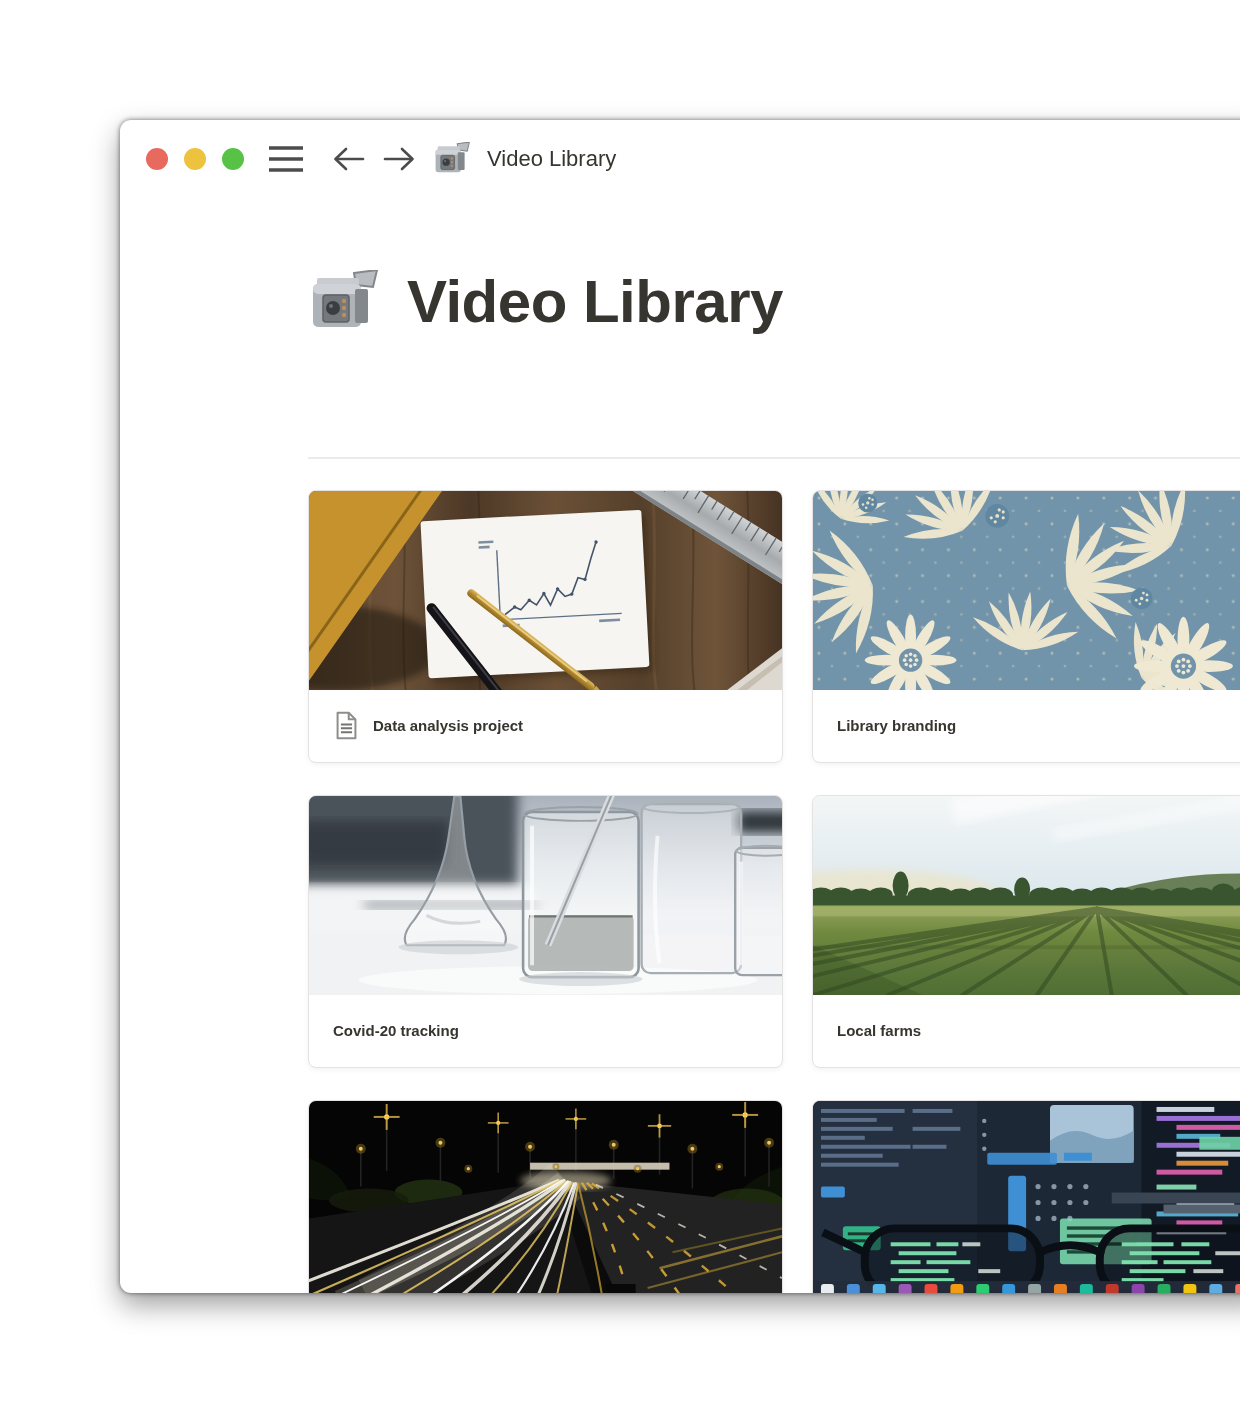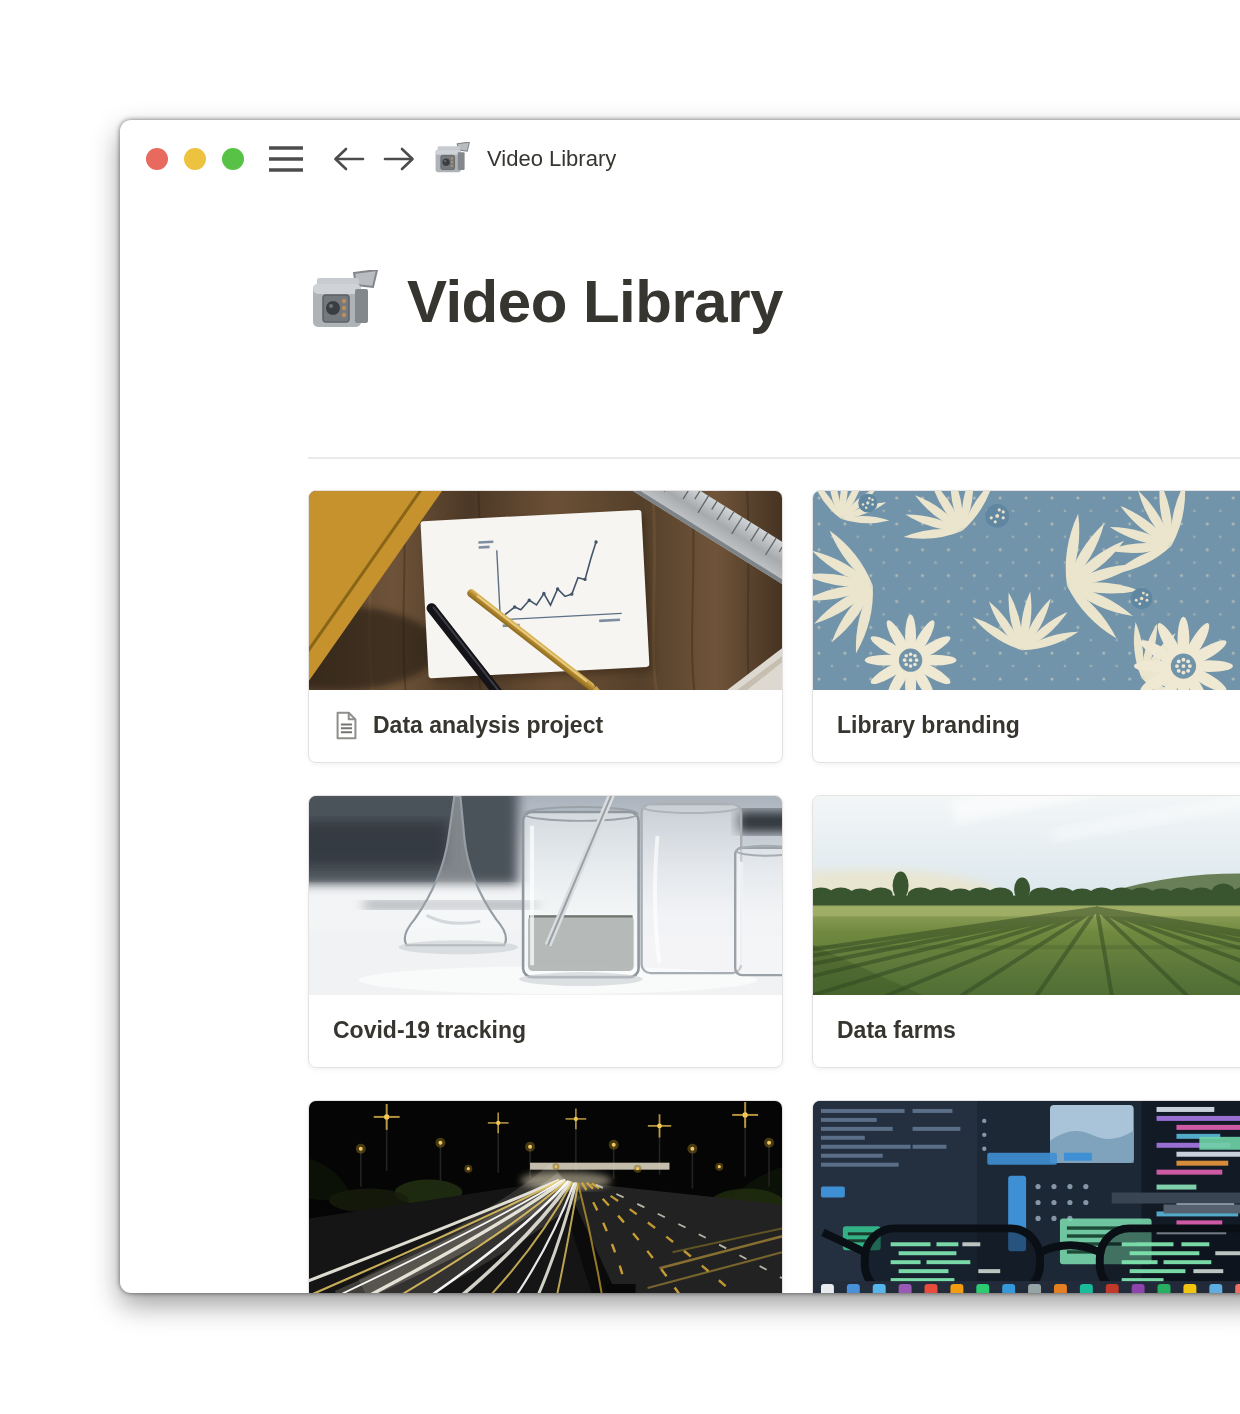--- a/index.html
+++ b/index.html
@@ -33,21 +33,21 @@
   .properties{position:absolute;right:32px;top:396px;font-size:22px;color:#8d8c88;background:none;border:none;
     padding:2px;cursor:pointer;font-family:"Liberation Sans",sans-serif}
   .divider{position:absolute;left:188px;right:0;top:337px;height:2px;background:#ebebe9}
   
   .gallery{position:absolute;left:188px;top:370px;display:grid;grid-template-columns:475px 475px;column-gap:29px;row-gap:32px}
   .card{width:475px;height:273px;background:#fff;border:1.5px solid #e4e3e1;border-radius:8px;
     box-shadow:0 2px 5px rgba(0,0,0,.05);overflow:hidden;cursor:pointer;box-sizing:border-box}
   .cover{height:199px;overflow:hidden;background:#e9e9e7}
   .cover svg{display:block;width:100%;height:100%}
   .caption{height:71px;display:flex;align-items:center;padding:0 24px;gap:13px}
-  .caption-text{font-size:23px;font-weight:600;color:#37352f;white-space:nowrap}
+  .caption-text{font-size:15px;font-weight:600;color:#37352f;white-space:nowrap}
 </style>
 </head>
 <body>
 
 <div class="window">
 
   <div class="topbar">
     <div class="lights">
       <button class="light red"></button>
       <button class="light yellow"></button>
@@ -352,21 +352,21 @@
           <g>
             <rect x="428" y="52" width="62" height="128" rx="7" fill="rgba(250,251,252,.4)" stroke="#9aa2a8" stroke-width="2.4"></rect>
             <ellipse cx="459" cy="55" rx="30" ry="5" fill="none" stroke="#a5adb2" stroke-width="2"></ellipse>
             <line x1="434" y1="66" x2="434" y2="170" stroke="#ffffff" stroke-width="3.4" opacity=".7"></line>
           </g>
           <ellipse cx="150" cy="152" rx="60" ry="7" fill="#c9ced2" opacity=".6"></ellipse>
           <ellipse cx="273" cy="184" rx="62" ry="7" fill="#c9ced2" opacity=".6"></ellipse>
         </svg>
       </div>
       <div class="caption">
-        <span class="caption-text">Covid-19 tracking</span>
+        <span class="caption-text">Covid-20 tracking</span>
       </div>
     </div>
 
     <div class="card">
       <div class="cover">
         <svg viewBox="0 0 475 200" preserveAspectRatio="none">
           <defs>
             <linearGradient id="sky" x1="0" y1="0" x2="0" y2="1">
               <stop offset="0" stop-color="#f3f6f7"></stop>
                 <stop offset="1" stop-color="#d9e6ec"></stop>
@@ -416,21 +416,21 @@
           <rect x="0" y="110" width="475" height="90" fill="url(#fld)"></rect>
           <rect x="0" y="111" width="475" height="10" fill="#a4b269" opacity=".8"></rect>
           <g stroke="#2e4420" stroke-width="4" opacity=".5" stroke-linecap="round">
             <path d="M285,113 L-320,200 M285,113 L-240,200 M285,113 L-160,200 M285,113 L-80,200 M285,113 L0,200 M285,113 L75,200 M285,113 L150,200 M285,113 L225,200 M285,113 L300,200 M285,113 L375,200 M285,113 L450,200 M285,113 L525,200 M285,113 L600,200 M285,113 L675,200 M285,113 L750,200 M285,113 L825,200"></path>
           </g>
           <rect x="0" y="150" width="475" height="4" fill="#3c5226" opacity=".25"></rect>
           <polygon points="0,200 0,150 110,200" fill="#31481f" opacity=".3"></polygon>
         </svg>
       </div>
       <div class="caption">
-        <span class="caption-text">Data farms</span>
+        <span class="caption-text">Local farms</span>
       </div>
     </div>
 
     <div class="card">
       <div class="cover">
         <svg viewBox="0 0 475 200" preserveAspectRatio="none">
           <defs>
             <filter id="b4">
                 <feGaussianBlur stdDeviation="4"></feGaussianBlur>
               </filter>

